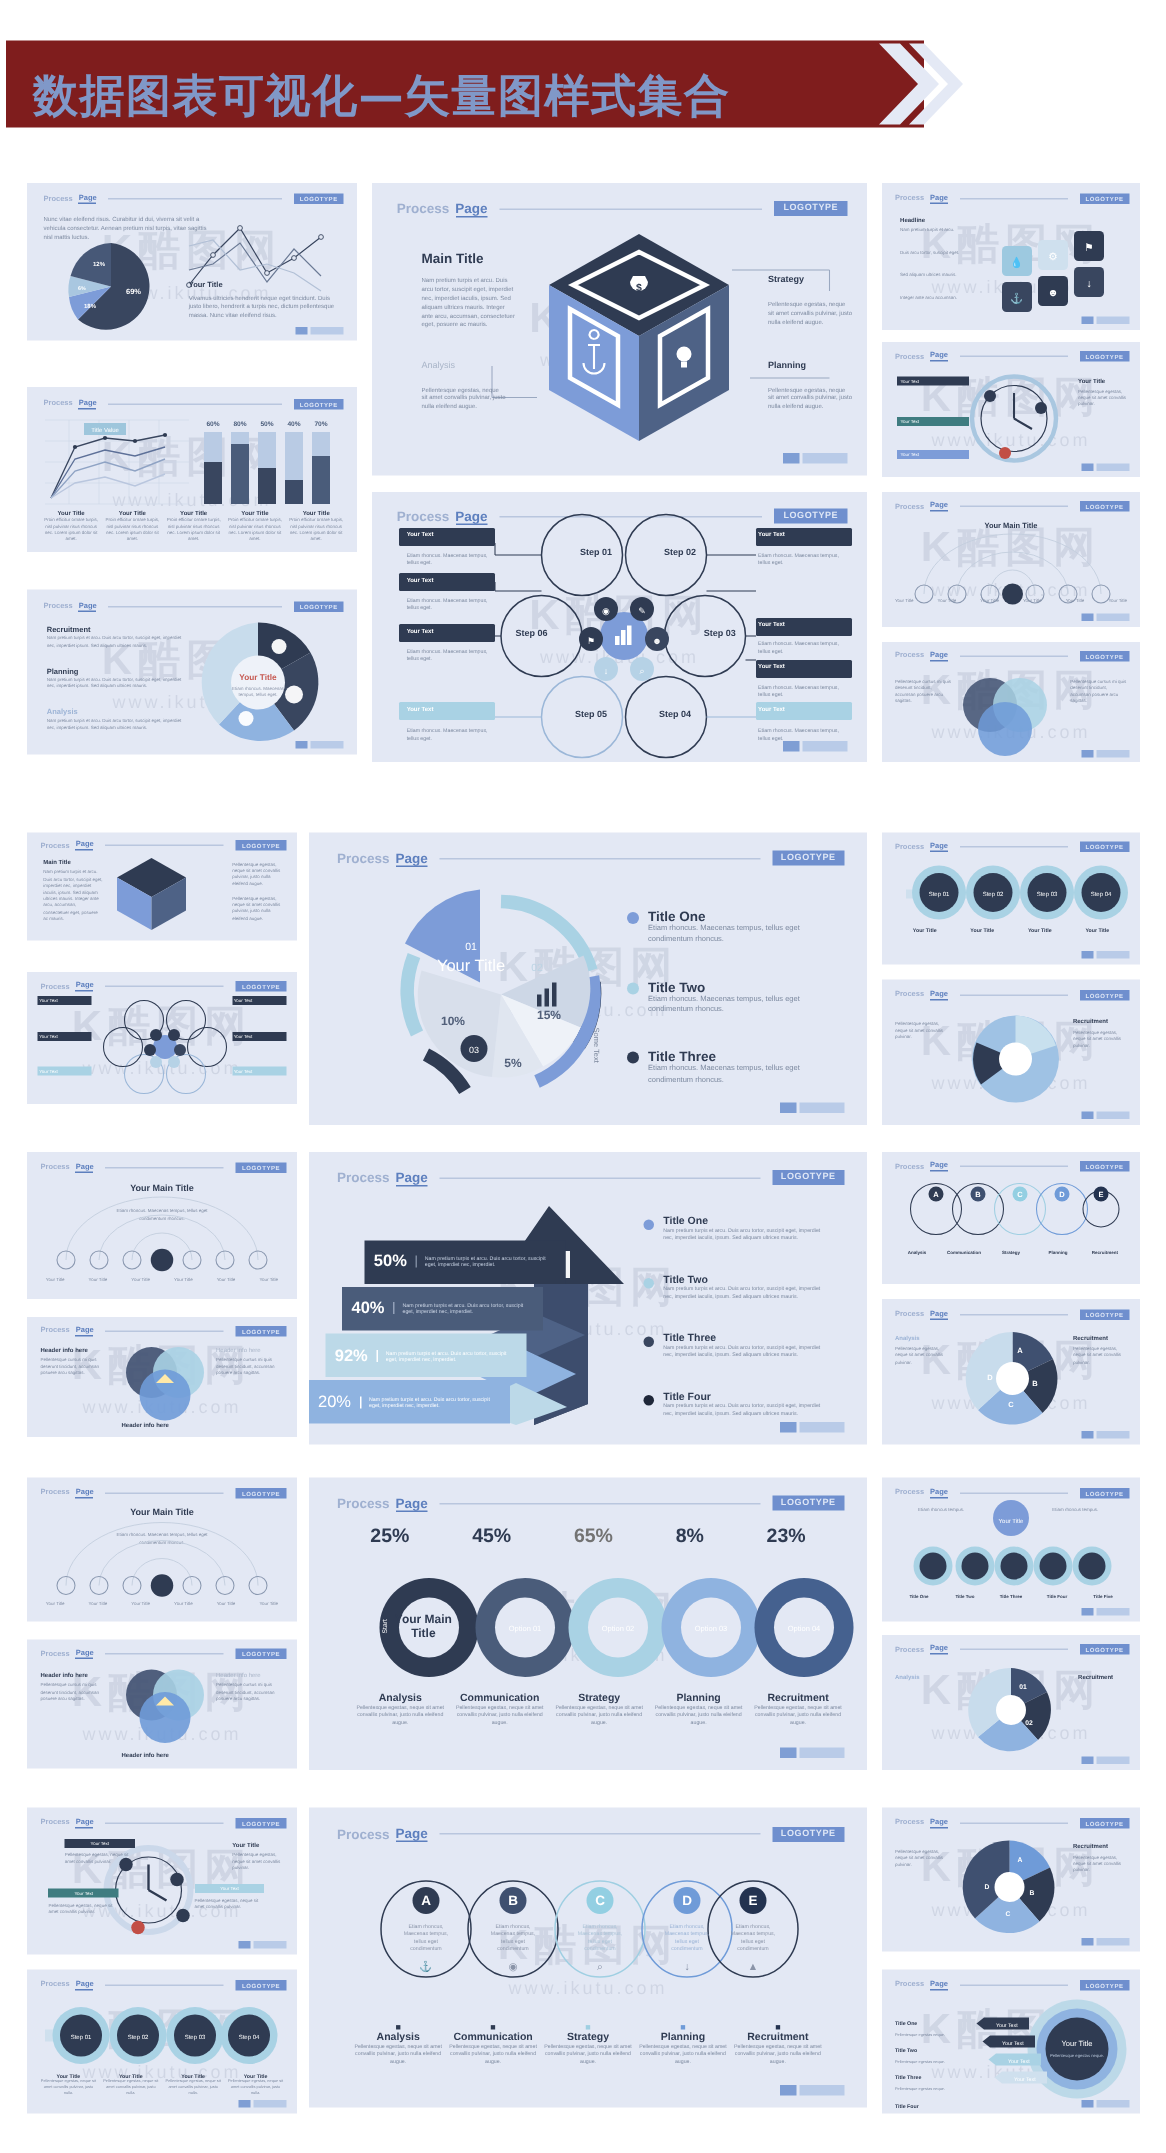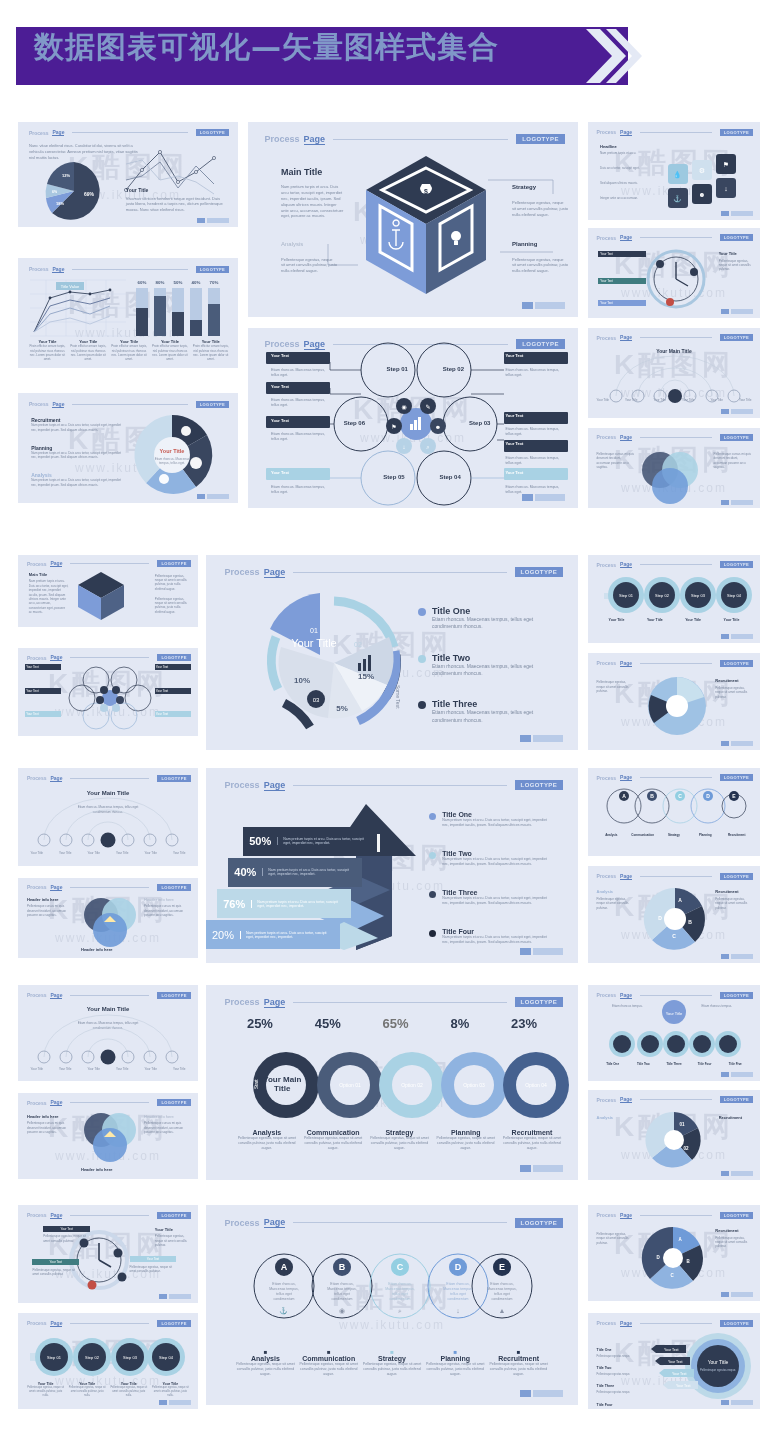--- a/index.html
+++ b/index.html
@@ -5,23 +5,23 @@
   * { box-sizing: border-box; margin:0; padding:0; }
   html,body { background:#ffffff; }
   body {
     width:777px; height:1435px;
     font-family:"Liberation Sans", sans-serif;
     position:relative; overflow:hidden;
   }
 
   
   .banner{
-    position:absolute; left:16px; top:27px; width:612px; height:58px;
-    background:#4c1d95;
-    display:flex; align-items:flex-start;
+    position:absolute; left:4px; top:27px; width:612px; height:58px;
+    background:#7f1d1d;
+    display:flex; align-items:flex-end;
   }
   .banner-title{
     margin-left:18px;
     font-size:30px; font-weight:700; letter-spacing:1px;
     color:#8098c8;
     font-family:"DejaVu Sans", sans-serif;
   }
   .banner-chev{
     position:absolute; left:584px; top:27px; width:58px; height:58px;
   }
@@ -816,21 +816,21 @@
 
   <div style="position:absolute;left:10%;top:30%;width:36%;height:15%;background:#2f3b52;display:flex;align-items:center;padding:0 6px;gap:6px">
     <span style="color:#fff;font-size:11px;font-weight:700">50%</span>
     <span style="color:#c6d1e2;font-size:3.5px;border-left:1px solid #7b879c;padding-left:5px">Nam pretium turpis et arcu. Duis arcu tortor, suscipit eget, imperdiet nec, imperdiet.</span>
   </div>
   <div style="position:absolute;left:6%;top:46%;width:36%;height:15%;background:#4a5c7a;display:flex;align-items:center;padding:0 6px;gap:6px">
     <span style="color:#fff;font-size:11px;font-weight:700">40%</span>
     <span style="color:#ccd6e6;font-size:3.5px;border-left:1px solid #92a0b8;padding-left:5px">Nam pretium turpis et arcu. Duis arcu tortor, suscipit eget, imperdiet nec, imperdiet.</span>
   </div>
   <div style="position:absolute;left:3%;top:62%;width:36%;height:15%;background:#bcd9e8;display:flex;align-items:center;padding:0 6px;gap:6px">
-    <span style="color:#fff;font-size:11px;font-weight:700">76%</span>
+    <span style="color:#fff;font-size:11px;font-weight:700">92%</span>
     <span style="color:#ffffff;font-size:3.5px;border-left:1px solid #ffffff;padding-left:5px">Nam pretium turpis et arcu. Duis arcu tortor, suscipit eget, imperdiet nec, imperdiet.</span>
   </div>
   <div style="position:absolute;left:0%;top:78%;width:36%;height:15%;background:#8fb3e0;display:flex;align-items:center;padding:0 6px;gap:6px">
     <span style="color:#fff;font-size:11px;font-weight:400">20%</span>
     <span style="color:#ffffff;font-size:3.5px;border-left:1px solid #ffffff;padding-left:5px">Nam pretium turpis et arcu. Duis arcu tortor, suscipit eget, imperdiet nec, imperdiet.</span>
   </div>
 
   <div style="position:absolute;left:60%;top:22%;display:flex;gap:6px">
     <span style="width:7px;height:7px;border-radius:50%;background:#7d9cd8;display:block;margin-top:2px"></span>
     <span>

